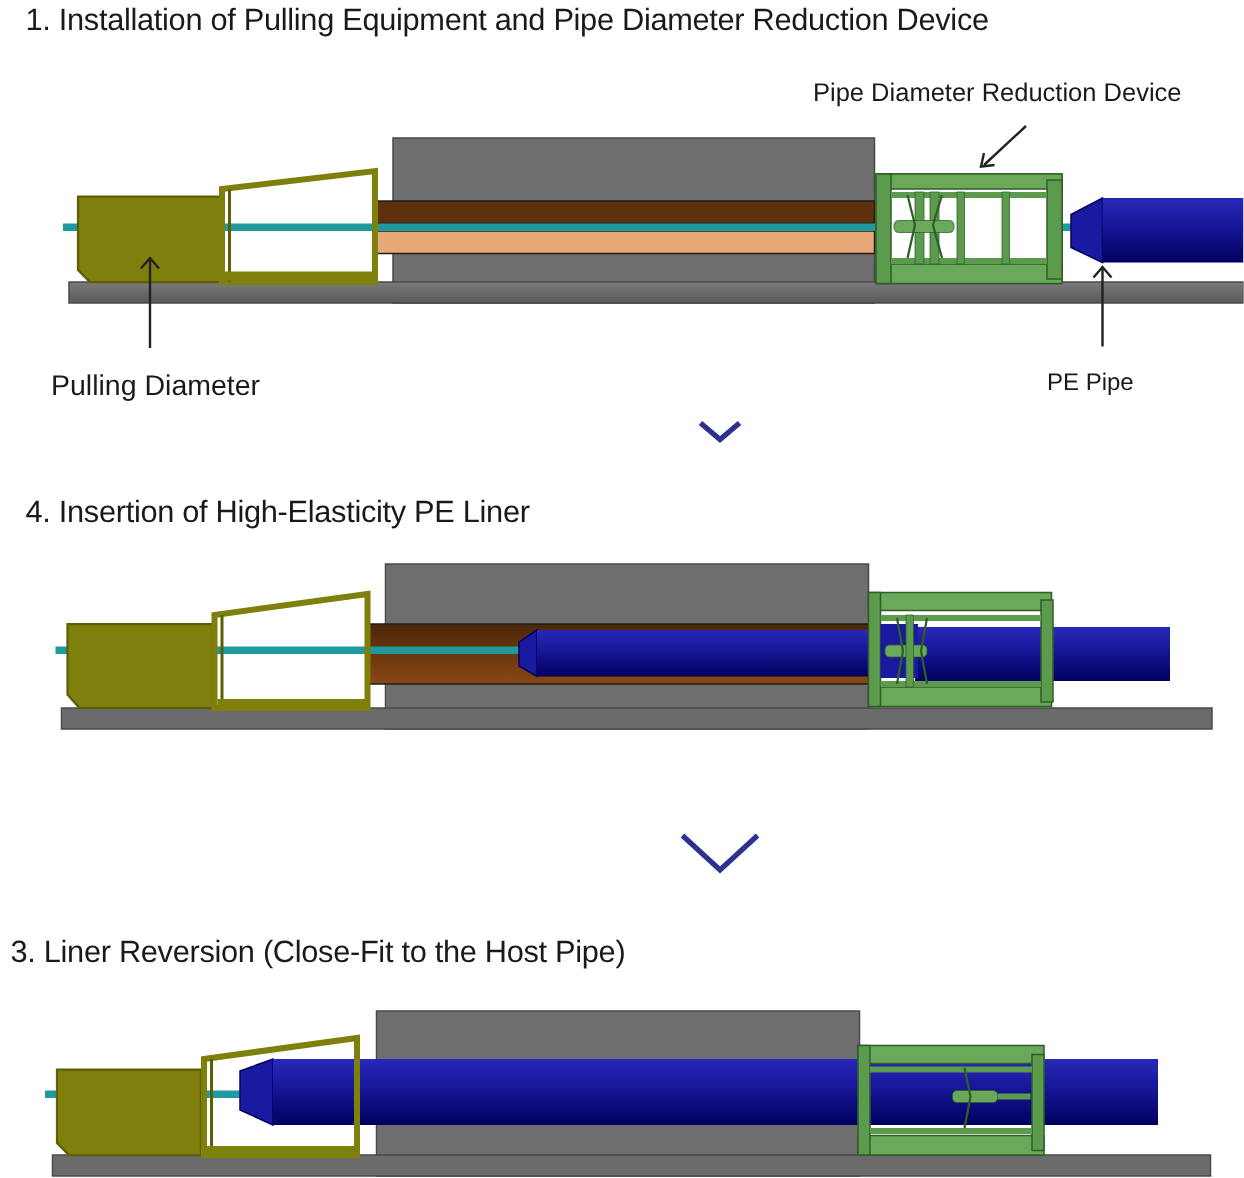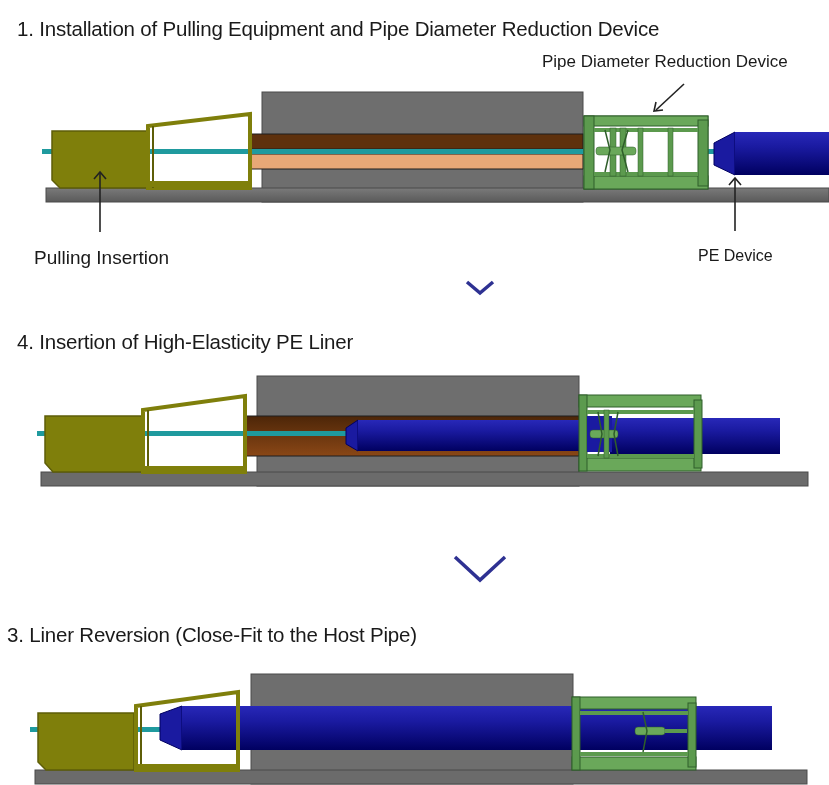--- a/index.html
+++ b/index.html
@@ -8,21 +8,21 @@
   .title { position: absolute; font-size: 20.5px; letter-spacing: -0.2px; white-space: nowrap; }
   .label { position: absolute; white-space: nowrap; }
   .lbl-large { font-size: 19px; }
   .lbl-small { font-size: 16px; }
   svg.stage { position: absolute; left: 0; overflow: visible; }
   svg.chev { position: absolute; }
 </style>
 </head>
 <body>
 
-<div class="title" style="left:17px; top:17px;">1. Installation of Pulling Equipment and Pipe Diameter Reduction Device</div>
+<div class="title" style="left:17px; top:2px;">1. Installation of Pulling Equipment and Pipe Diameter Reduction Device</div>
 
 <svg class="stage" width="829" height="210" style="top:75px;" viewBox="0 75 829 210">
   <defs>
     <linearGradient id="g1gnd" x1="0" y1="0" x2="0" y2="1">
       <stop offset="0" stop-color="#7a7a7a"></stop>
         <stop offset="1" stop-color="#5a5a5a"></stop>
     </linearGradient>
     <linearGradient id="linerGrad" x1="0" y1="0" x2="0" y2="1">
       <stop offset="0" stop-color="#2828b8"></stop>
         <stop offset="0.35" stop-color="#1a1aa0"></stop>
@@ -79,22 +79,22 @@
     <line x1="684" y1="84" x2="656" y2="110"></line>
     <polyline points="656,102 654,111 663,110"></polyline>
   </g>
   <g stroke="#222" stroke-width="1.6" fill="none">
     <line x1="735" y1="231" x2="735" y2="178"></line>
     <polyline points="729,185 735,178 741,185"></polyline>
   </g>
 </svg>
 
 <div class="label lbl-small" style="left:542px; top:52px; font-size:17px;">Pipe Diameter Reduction Device</div>
-<div class="label lbl-large" style="left:34px; top:247px;">Pulling Insertion</div>
-<div class="label lbl-small" style="left:698px; top:247px;">PE Device</div>
+<div class="label lbl-large" style="left:34px; top:247px;">Pulling Diameter</div>
+<div class="label lbl-small" style="left:698px; top:247px;">PE Pipe</div>
 
 <svg class="chev" width="32" height="16" style="left:464px; top:280px;" viewBox="0 0 32 16">
   <polyline points="3,2 16,13 29,2" fill="none" stroke="#2e3192" stroke-width="3.5"></polyline>
 </svg>
 
 <div class="title" style="left:17px; top:330px;">4. Insertion of High-Elasticity PE Liner</div>
 
 <svg class="stage" width="829" height="130" style="top:370px;" viewBox="0 370 829 130">
   <defs>
     <linearGradient id="linerGrad2" x1="0" y1="0" x2="0" y2="1">

